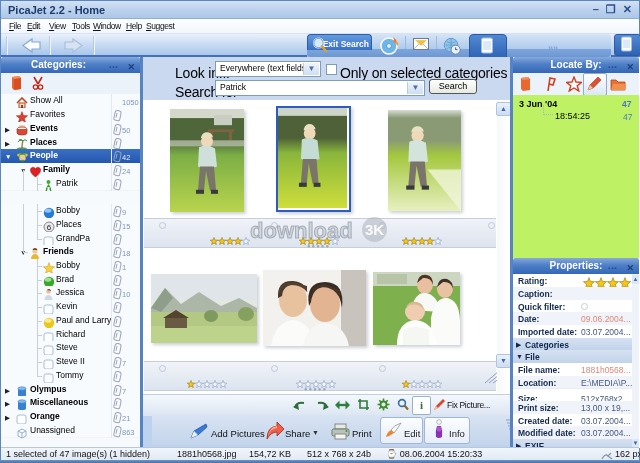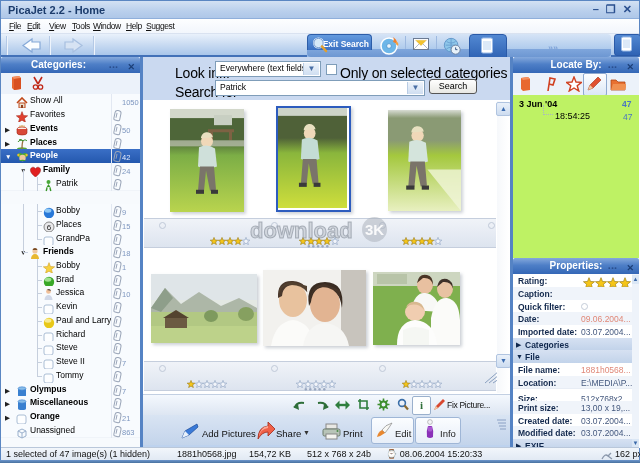--- a/index.html
+++ b/index.html
@@ -48,21 +48,21 @@
 .strip{position:absolute;left:1px;width:352px;height:28px;background:linear-gradient(#f0f3f8,#dde4ef);border-top:1px solid #c5cedd;border-bottom:1px solid #c5cedd}
 .knob{position:absolute;top:3px;width:5px;height:5px;border:1px solid #c0c9d8;border-radius:50%}
 .stars{position:absolute;top:12px}
 .wm{position:absolute;left:107px;top:118px;font-size:22px;font-weight:bold;color:rgba(190,195,203,.55);-webkit-text-stroke:1px rgba(130,138,150,.6);letter-spacing:0;font-family:"Liberation Sans",sans-serif}
 .wmc{position:absolute;left:219px;top:117px;width:25px;height:25px;border-radius:50%;background:rgba(168,173,183,.5);color:rgba(255,255,255,.9);font-size:15px;font-weight:bold;text-align:center;line-height:25px}
 
 .sb{position:absolute;background:#fbfcfe}
 .sbtn{position:absolute;width:13px;height:12px;background:linear-gradient(#eaf1fa,#cddcf0);border:1px solid #b0c4e0;border-radius:2px;color:#3c6cb0;font-size:7px;text-align:center;line-height:11px;font-weight:bold}
 
 #minitb{position:absolute;left:143px;top:394px;width:367px;height:21px;background:linear-gradient(#f4f8fd,#dce5f2);border-top:1px solid #c2cfe2}
-#bigtb{position:absolute;left:143px;top:415px;width:367px;height:30px;background:linear-gradient(#d9e4f3,#c3d4eb)}
+#bigtb{position:absolute;left:152px;top:415px;width:367px;height:30px;background:linear-gradient(#d9e4f3,#c3d4eb)}
 .bbtn{position:absolute;top:2px;height:25px;background:linear-gradient(#fbfdff,#e7eef8);border:1px solid #9fb6d6;border-radius:3px;font-size:10px;color:#222}
 
 #rpanel{position:absolute;left:510px;top:57px;width:129px;height:391px;background:#fff;border-left:3px solid #5583c4;box-sizing:content-box}
 #rlocate{position:absolute;left:0;top:0;width:126px;height:201px;background:#fff}
 #rltools{position:absolute;left:0;top:16px;width:126px;height:22px;background:#ecf2fa;border-bottom:1px solid #d4deee}
 #rprops{position:absolute;left:0;top:201px;width:126px;height:191px;background:#fff}
 .prow{position:absolute;left:0;width:119px;height:13px;border-bottom:1px solid #e8edf5;background:#fff}
 .prow.alt{background:#f0f4fa}
 .prow .pl{position:absolute;left:5px;top:2px;font-size:8.5px;font-weight:bold;color:#13294d}
 .prow .pv{position:absolute;left:68px;top:2px;font-size:8.5px;color:#44587e;white-space:nowrap}

